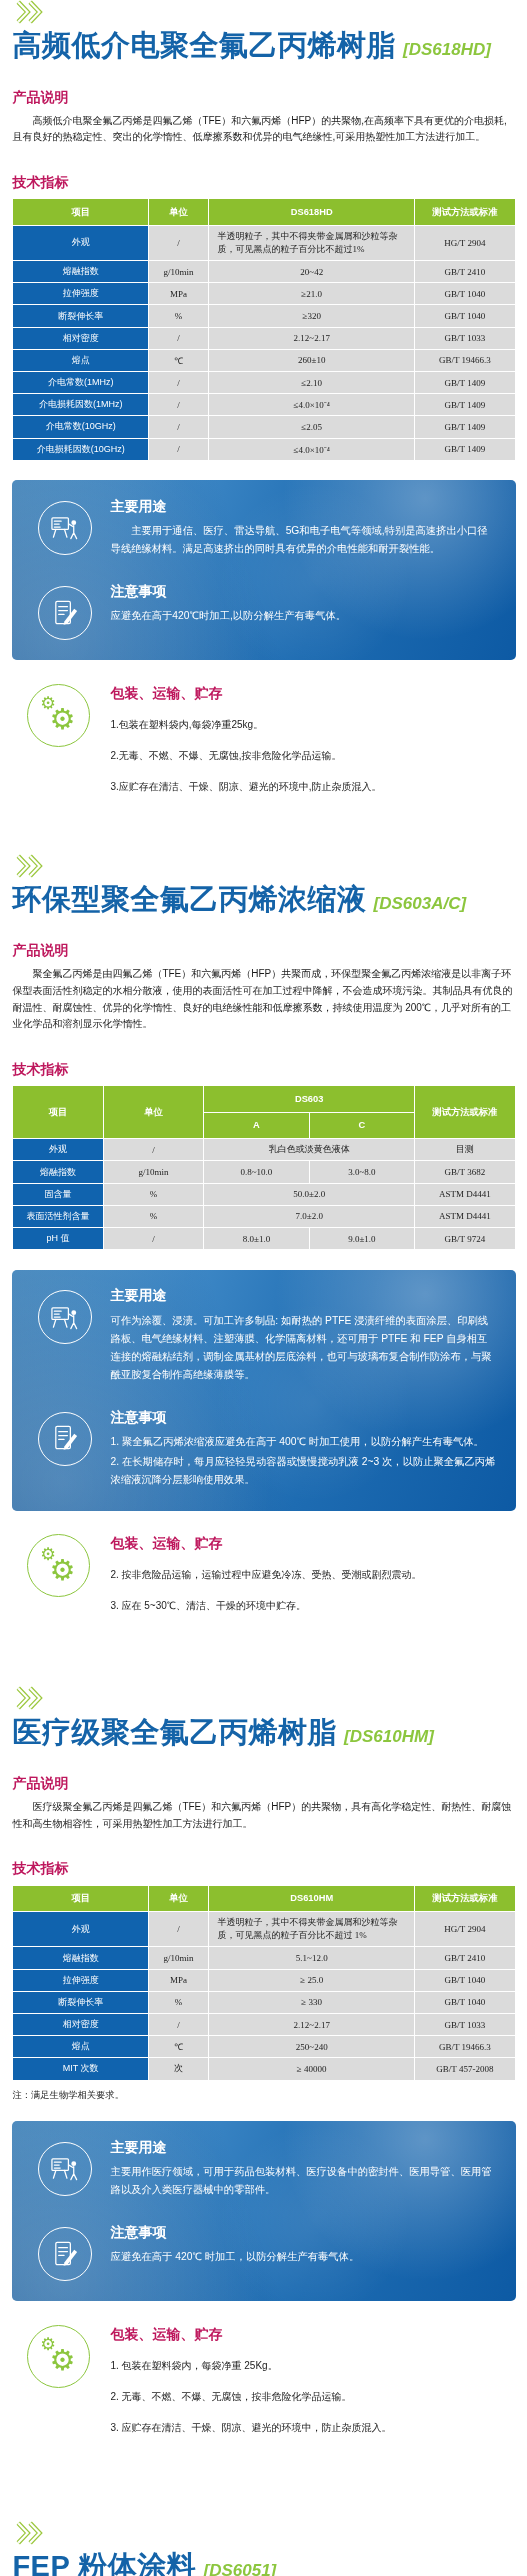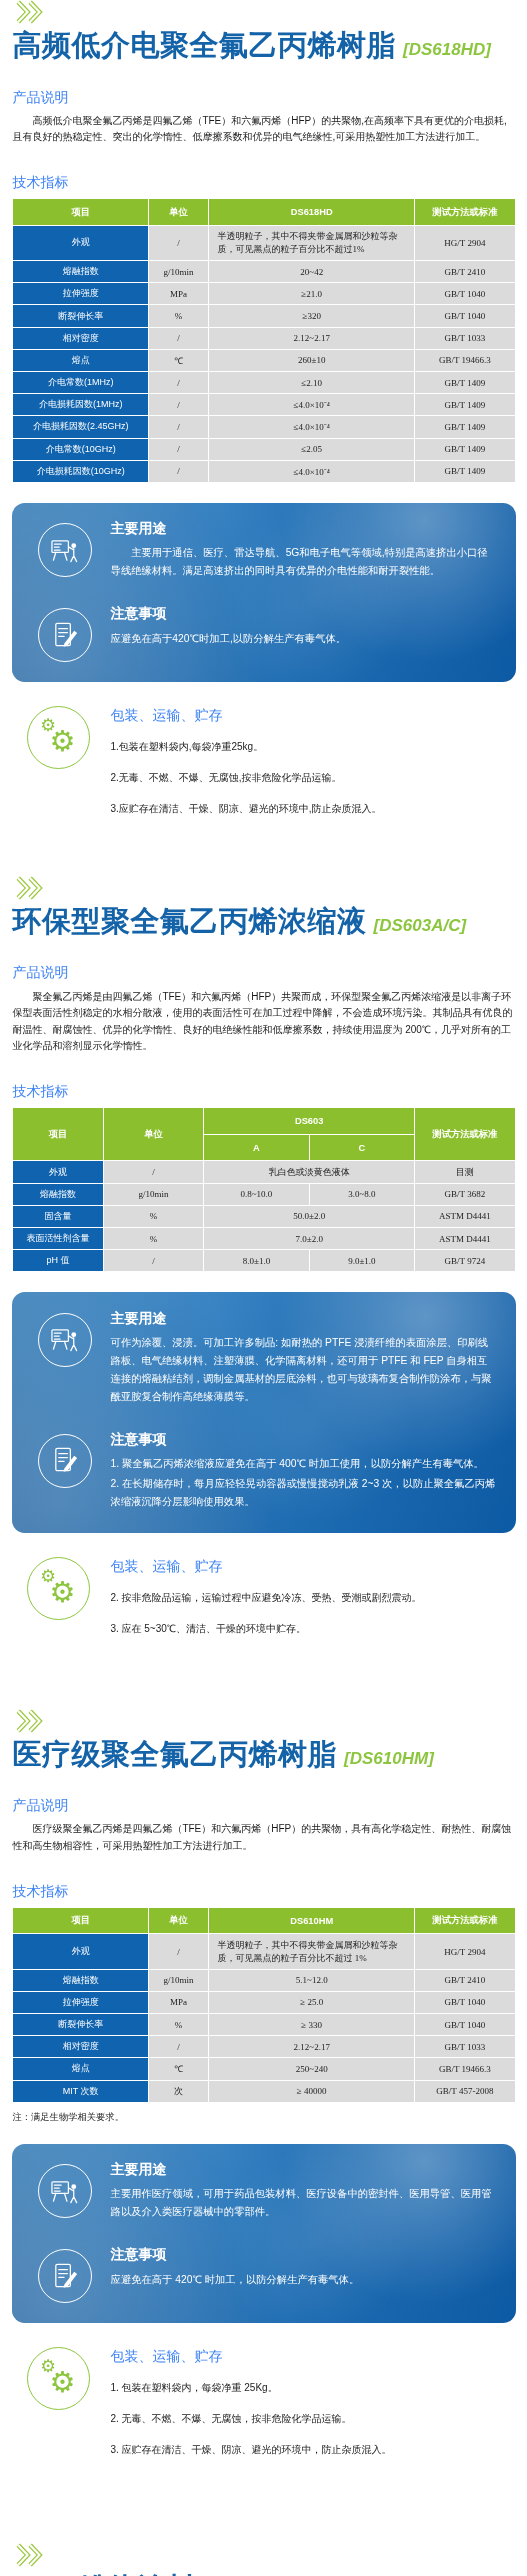--- a/index.html
+++ b/index.html
@@ -14,33 +14,33 @@
   .s3{margin-top:71px}
 
   .chevrons{width:34px;height:24px;display:block;margin:0 0 6.2px 2.1px}
   .c1{fill:none;stroke:#9CC83F;stroke-width:11;stroke-linejoin:miter}
   .c2{fill:none;stroke:#fff;stroke-width:5;stroke-linejoin:miter}
 
   .title-line{margin:0;line-height:1.05;white-space:nowrap}
   .title{font-size:29px;font-weight:900;color:#1463A8;letter-spacing:0.5px}
   .code{font-size:17px;font-weight:700;font-style:italic;color:#8CC63E;margin-left:7.2px}
 
-  .gh{color:#3b82f6;font-size:14px;font-weight:400;margin:28px 0 6.2px}
+  .gh{color:#be185d;font-size:14px;font-weight:700;margin:28px 0 6.2px}
   .desc{font-size:10px;line-height:1.66;margin:1px 0 0;text-indent:2em;color:#1b1b1b}
 
   table.spec{width:100%;border-collapse:collapse;table-layout:fixed;margin-top:5.2px}
   .spec th,.spec td{border:1.5px solid #fff;padding:4.1px 5.2px;text-align:center;vertical-align:middle;word-break:break-word}
   .spec thead th{background:#8CBF2E;color:#fff;font-size:9.3px;font-weight:700;height:17.5px}
   .spec td.rowname{background:#1063AE;color:#fff;font-size:9px;font-weight:400}
   .spec td.val{background:#DBDBDB;color:#222;font-family:"Liberation Serif",serif;font-size:9px}
   .spec td.val.appearance{text-align:left;padding-left:8.2px}
   .table-note{font-size:9.3px;margin:8.2px 0 0;color:#222}
 
   .panel{
-    margin-top:19.6px;border-radius:13px;color:#fff;
+    margin-top:19.6px;border-radius:5px;color:#fff;
     padding:17.5px 17.5px 19.6px 14.4px;position:relative;overflow:hidden;
     background:linear-gradient(110deg,#66ACDE 0%,#3E88C6 30%,#1E6CB2 62%,#0D5AA4 100%);
   }
   .panel::before{
     content:"";position:absolute;inset:0;pointer-events:none;
     background:
       radial-gradient(circle at 82% 10%,rgba(255,255,255,.30),rgba(255,255,255,0) 32%),
       radial-gradient(circle at 10% 88%,rgba(255,255,255,.14),rgba(255,255,255,0) 42%),
       radial-gradient(circle at 60% 55%,rgba(255,255,255,.10),rgba(255,255,255,0) 30%),
       linear-gradient(70deg,rgba(8,50,105,.38) 0%,rgba(8,50,105,0) 48%);
@@ -143,26 +143,20 @@
             <td class="val">≤2.10</td>
             <td class="val">GB/T 1409</td>
           </tr>
           <tr>
             <td class="rowname">介电损耗因数(1MHz)</td>
             <td class="val">/</td>
             <td class="val">≤4.0×10⁻⁴</td>
             <td class="val">GB/T 1409</td>
           </tr>
           <tr>
-            <td class="rowname">介电损耗因数(2.45GHz)</td>
-            <td class="val">/</td>
-            <td class="val">≤4.0×10⁻⁴</td>
-            <td class="val">GB/T 1409</td>
-          </tr>
-          <tr>
             <td class="rowname">介电常数(10GHz)</td>
             <td class="val">/</td>
             <td class="val">≤2.05</td>
             <td class="val">GB/T 1409</td>
           </tr>
           <tr>
             <td class="rowname">介电损耗因数(10GHz)</td>
             <td class="val">/</td>
             <td class="val">≤4.0×10⁻⁴</td>
             <td class="val">GB/T 1409</td>

